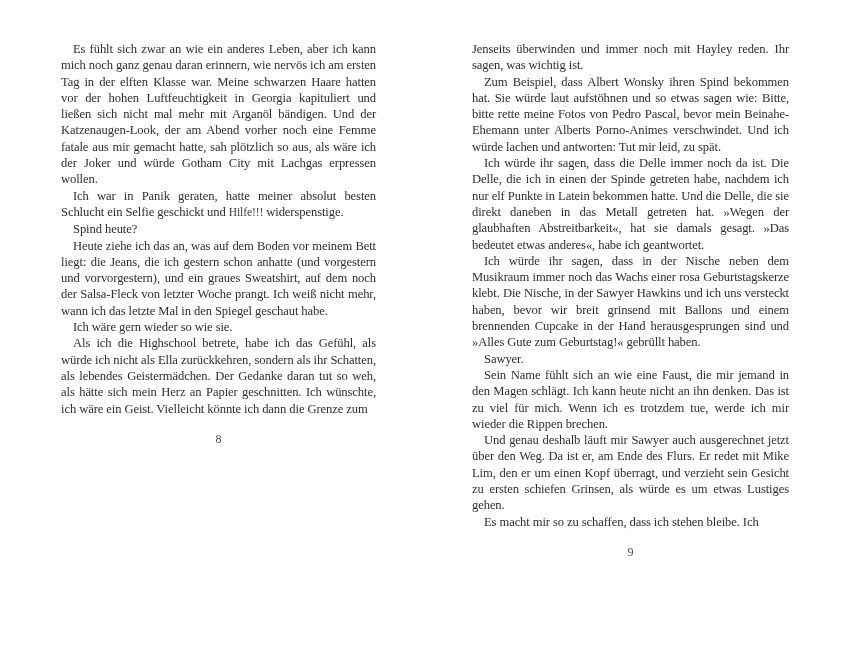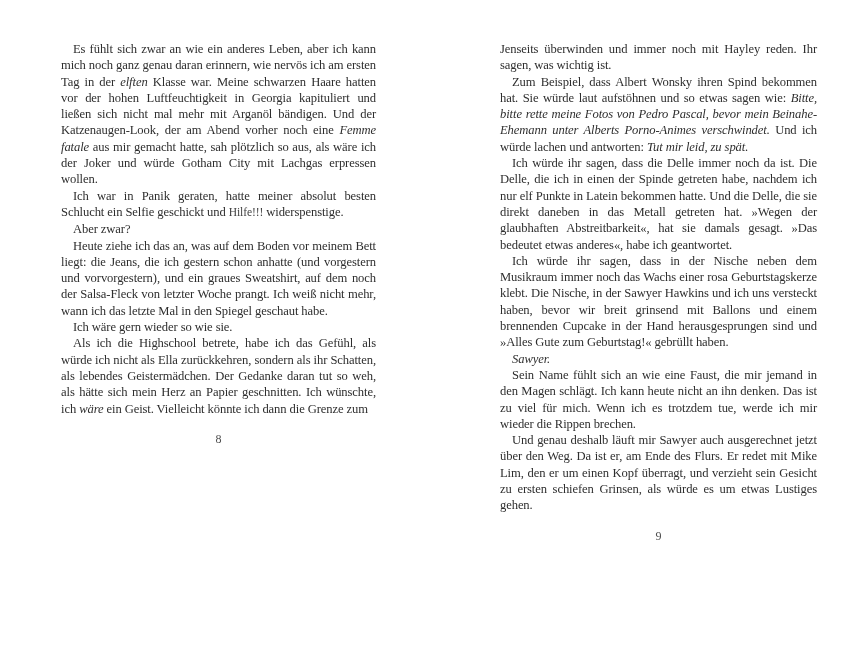--- a/index.html
+++ b/index.html
@@ -14,37 +14,36 @@
     position: relative;
     width: 844px;
     height: 648px;
     background: #ffffff;
   }
   .page {
     position: absolute;
     top: 41px;
   }
   .page.left  { left: 61px;  width: 315px; }
-  .page.right { left: 500px; width: 317px; }
+  .page.right { left: 472px; width: 317px; }
   .page-text {
     font-family: "Liberation Serif", "DejaVu Serif", serif;
     font-size: 12.6px;
     line-height: 16.3px;
     letter-spacing: -0.1px;
     color: #2e2e2e;
     text-align: justify;
   }
   .page-text p.para {
     margin: 0;
   }
   .page-text p.para.indent {
     text-indent: 12px;
   }
   .run-italic {
-    font-style: italic;
   }
   .run-message {
     font-family: Liberation Serif, serif;
     font-size: 11.6px;
     color: #3f3f3f;
   }
   .page-number {
     margin-top: 15px;
     text-align: center;
     font-family: "Liberation Serif", "DejaVu Serif", serif;
@@ -54,34 +53,35 @@
 </style>
 </head>
 <body style="background: rgb(255, 255, 255);">
 
 <div class="spread">
 
   <div class="page left">
     <div class="page-text" style="color: rgb(46, 46, 46);">
         <p class="para indent"><span class="run-normal">Es fühlt sich zwar an wie ein anderes Leben, aber ich kann mich noch ganz genau daran erinnern, wie nervös ich am ersten Tag in der </span><span class="run-italic">elften</span><span class="run-normal"> Klasse war. Meine schwarzen Haare hatten vor der hohen Luftfeuchtigkeit in Georgia kapituliert und ließen sich nicht mal mehr mit Arganöl bändigen. Und der Katzenaugen-Look, der am Abend vorher noch eine </span><span class="run-italic">Femme fatale</span><span class="run-normal"> aus mir gemacht hatte, sah plötzlich so aus, als wäre ich der Joker und würde Gotham City mit Lachgas erpressen wollen.</span></p>
         <p class="para indent"><span class="run-normal">Ich war in Panik geraten, hatte meiner absolut besten Schlucht ein Selfie geschickt und </span><span class="run-message">Hilfe!!!</span><span class="run-normal"> widerspenstige.</span></p>
-        <p class="para indent"><span class="run-normal">Aber zwar?</span></p>
+        <p class="para indent"><span class="run-normal">Spind heute?</span></p>
         <p class="para indent"><span class="run-normal">Heute ziehe ich das an, was auf dem Boden vor meinem Bett liegt: die Jeans, die ich gestern schon anhatte (und vorgestern und vorvorgestern), und ein graues Sweatshirt, auf dem noch der Salsa-Fleck von letzter Woche prangt. Ich weiß nicht mehr, wann ich das letzte Mal in den Spiegel geschaut habe.</span></p>
         <p class="para indent"><span class="run-normal">Ich wäre gern wieder so wie sie.</span></p>
         <p class="para indent"><span class="run-normal">Als ich die Highschool betrete, habe ich das Gefühl, als würde ich nicht als Ella zurückkehren, sondern als ihr Schatten, als lebendes Geistermädchen. Der Gedanke daran tut so weh, als hätte sich mein Herz an Papier geschnitten. Ich wünschte, ich </span><span class="run-italic">wäre</span><span class="run-normal"> ein Geist. Vielleicht könnte ich dann die Grenze zum</span></p>
       </div>
     <div class="page-number" style="color: rgb(77, 77, 77);">8</div>
   </div>
 
   <div class="page right">
     <div class="page-text" style="color: rgb(46, 46, 46);">
         <p class="para"><span class="run-normal">Jenseits überwinden und immer noch mit Hayley reden. Ihr sagen, was wichtig ist.</span></p>
         <p class="para indent"><span class="run-normal">Zum Beispiel, dass Albert Wonsky ihren Spind bekommen hat. Sie würde laut aufstöhnen und so etwas sagen wie: </span><span class="run-italic">Bitte, bitte rette meine Fotos von Pedro Pascal, bevor mein Beinahe-Ehemann unter Alberts Porno-Animes verschwindet.</span><span class="run-normal"> Und ich würde lachen und antworten: </span><span class="run-italic">Tut mir leid, zu spät.</span></p>
         <p class="para indent"><span class="run-normal">Ich würde ihr sagen, dass die Delle immer noch da ist. Die Delle, die ich in einen der Spinde getreten habe, nachdem ich nur elf Punkte in Latein bekommen hatte. Und die Delle, die sie direkt daneben in das Metall getreten hat. »Wegen der glaubhaften Abstreitbarkeit«, hat sie damals gesagt. »Das bedeutet etwas anderes«, habe ich geantwortet.</span></p>
         <p class="para indent"><span class="run-normal">Ich würde ihr sagen, dass in der Nische neben dem Musikraum immer noch das Wachs einer rosa Geburtstagskerze klebt. Die Nische, in der Sawyer Hawkins und ich uns versteckt haben, bevor wir breit grinsend mit Ballons und einem brennenden Cupcake in der Hand herausgesprungen sind und »Alles Gute zum Geburtstag!« gebrüllt haben.</span></p>
         <p class="para indent"><span class="run-italic">Sawyer.</span></p>
         <p class="para indent"><span class="run-normal">Sein Name fühlt sich an wie eine Faust, die mir jemand in den Magen schlägt. Ich kann heute nicht an ihn denken. Das ist zu viel für mich. Wenn ich es trotzdem tue, werde ich mir wieder die Rippen brechen.</span></p>
         <p class="para indent"><span class="run-normal">Und genau deshalb läuft mir Sawyer auch ausgerechnet jetzt über den Weg. Da ist er, am Ende des Flurs. Er redet mit Mike Lim, den er um einen Kopf überragt, und verzieht sein Gesicht zu ersten schiefen Grinsen, als würde es um etwas Lustiges gehen.</span></p>
+        <p class="para indent"><span class="run-normal">Es macht mir so zu schaffen, dass ich stehen bleibe. Ich</span></p>
       </div>
     <div class="page-number" style="color: rgb(77, 77, 77);">9</div>
   </div>
 
 </div>
 
 </body></html>

